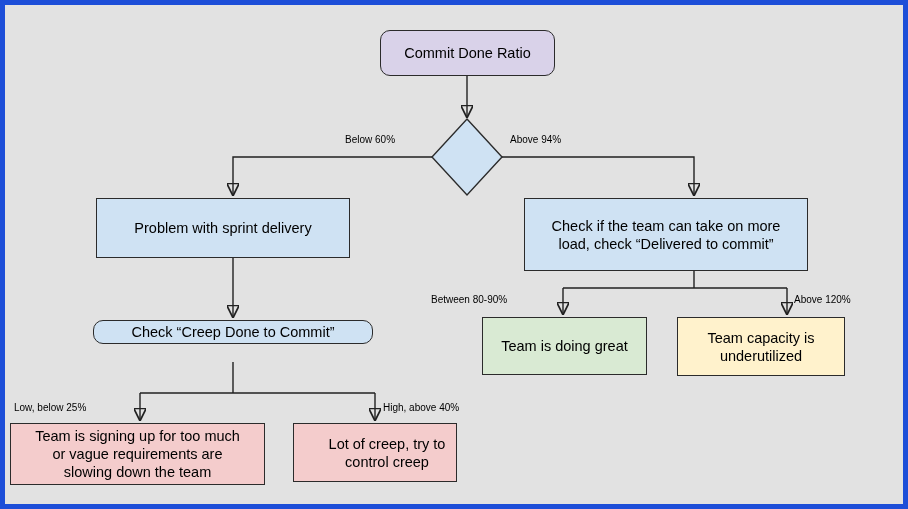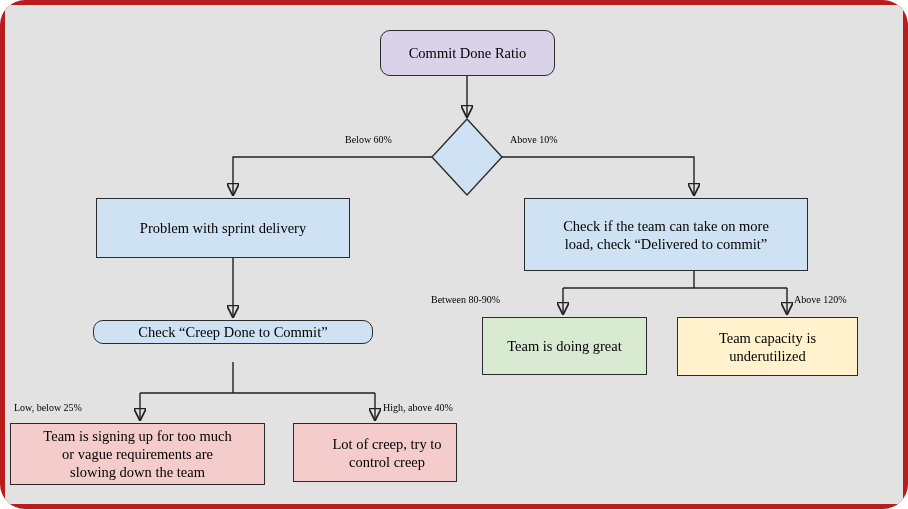--- a/index.html
+++ b/index.html
@@ -1,23 +1,22 @@
 <!DOCTYPE html>
 <html><head>
 <meta charset="utf-8">
 <style>
   html, body { margin: 0; padding: 0; }
   .canvas {
     position: relative;
     width: 908px;
     height: 509px;
-    background: #b91c1c;
-    font-family: Liberation Serif, serif;
+    background: #1d4ed8;
+    font-family: Liberation Sans, sans-serif;
     overflow: hidden;
-    border-radius: 25px;
   }
   .stage {
     position: absolute;
     left: 5px; top: 5px; right: 5px; bottom: 5px;
     background: #e2e2e2;
   }
   .connectors {
     position: absolute;
     left: 0; top: 0;
     width: 908px; height: 509px;
@@ -58,21 +57,21 @@
     color: #000;
     white-space: nowrap;
   }
   #node-root          { left: 380px; top: 30px;  width: 175px; height: 46px; }
   #node-problem       { left: 96px;  top: 198px; width: 254px; height: 60px; }
   #node-check-load    { left: 524px; top: 198px; width: 284px; height: 73px; }
   #node-check-creep   { left: 93px;  top: 320px; width: 280px; height: 24px; }
   #node-too-much      { left: 10px;  top: 423px; width: 255px; height: 62px; }
   #node-lot-of-creep  { left: 293px; top: 423px; width: 164px; height: 59px; padding-left: 30px; }
   #node-doing-great   { left: 482px; top: 317px; width: 165px; height: 58px; }
-  #node-underutilized { left: 677px; top: 317px; width: 181px; height: 59px; }
+  #node-underutilized { left: 677px; top: 317px; width: 168px; height: 59px; }
   #label-below-60     { left: 345px; top: 131px; }
   #label-above-70     { left: 510px; top: 131px; }
   #label-between-8090 { left: 431px; top: 291px; }
   #label-above-120    { left: 794px; top: 291px; }
   #label-low-25       { left: 14px;  top: 399px; }
   #label-high-40      { left: 383px; top: 399px; }
 </style>
 </head>
 <body>
 
@@ -131,18 +130,18 @@
   <div class="node fill-green" id="node-doing-great">
     <span>Team is doing great</span>
   </div>
 
   <div class="node fill-yellow" id="node-underutilized">
     <span>Team capacity is
 underutilized</span>
   </div>
 
   <div class="edge-label" id="label-below-60">Below 60%</div>
-  <div class="edge-label" id="label-above-70">Above 10%</div>
+  <div class="edge-label" id="label-above-70">Above 94%</div>
   <div class="edge-label" id="label-between-8090">Between 80-90%</div>
   <div class="edge-label" id="label-above-120">Above 120%</div>
   <div class="edge-label" id="label-low-25">Low, below 25%</div>
   <div class="edge-label" id="label-high-40">High, above 40%</div>
 </div>
 
 </body></html>

